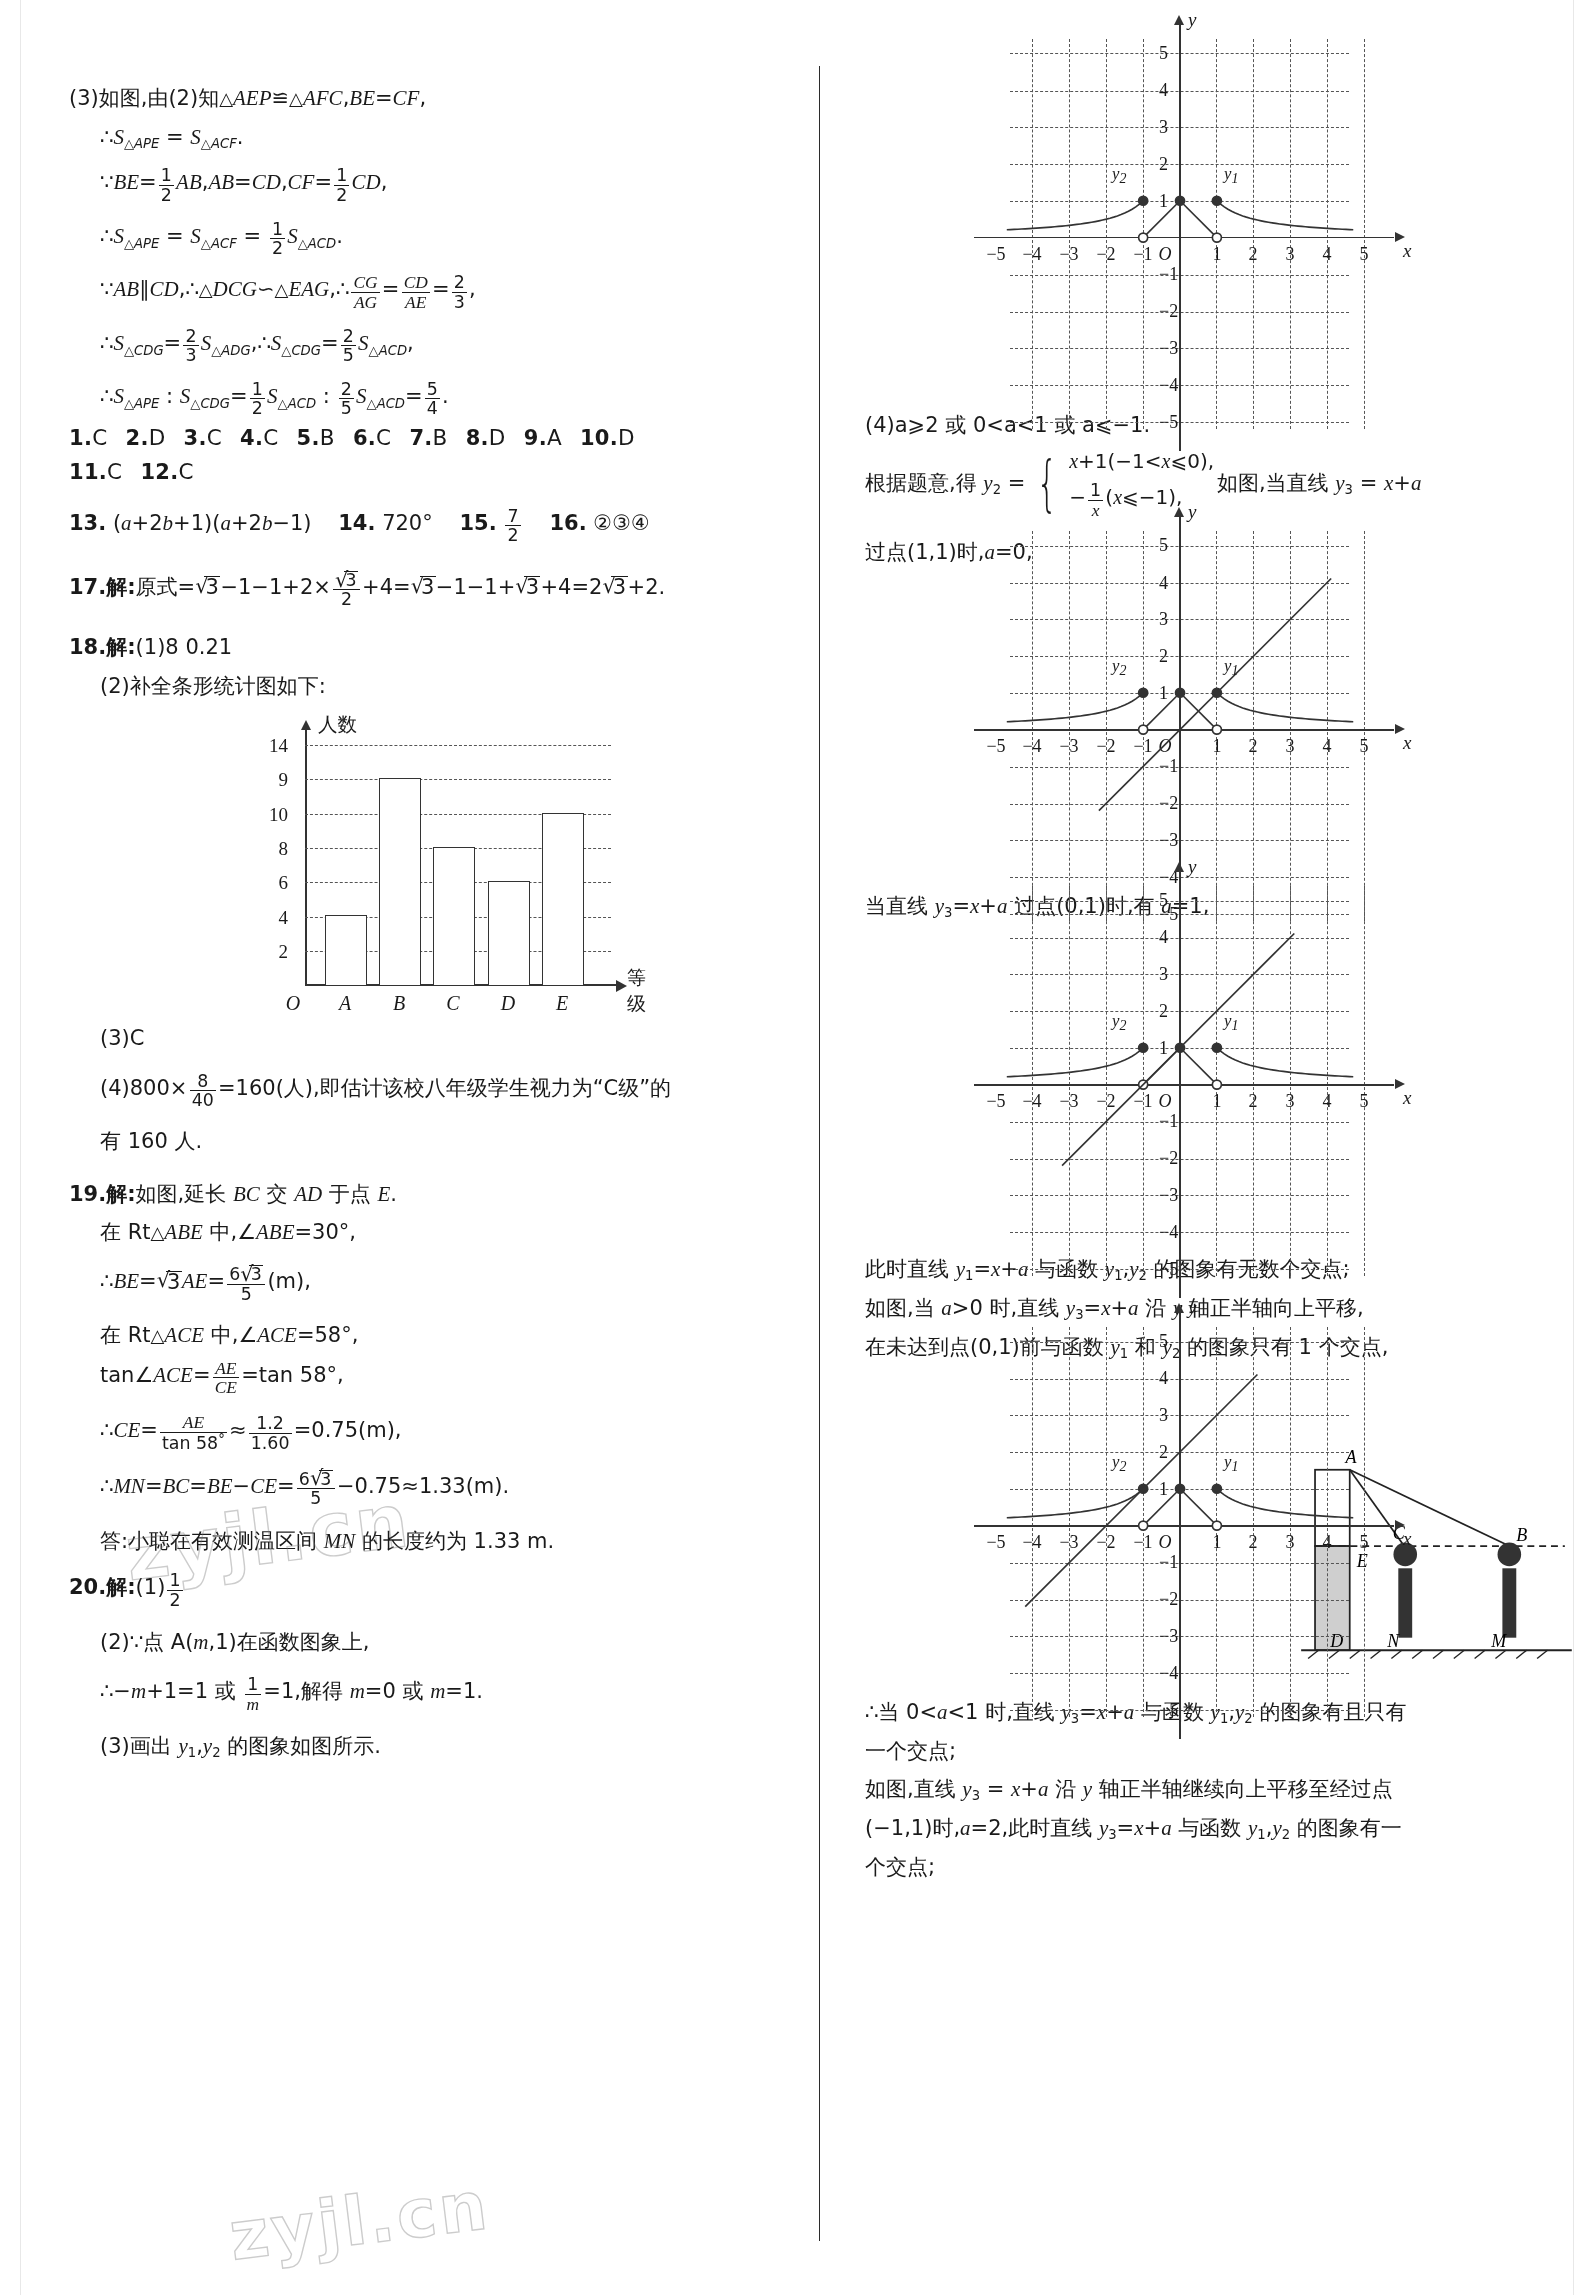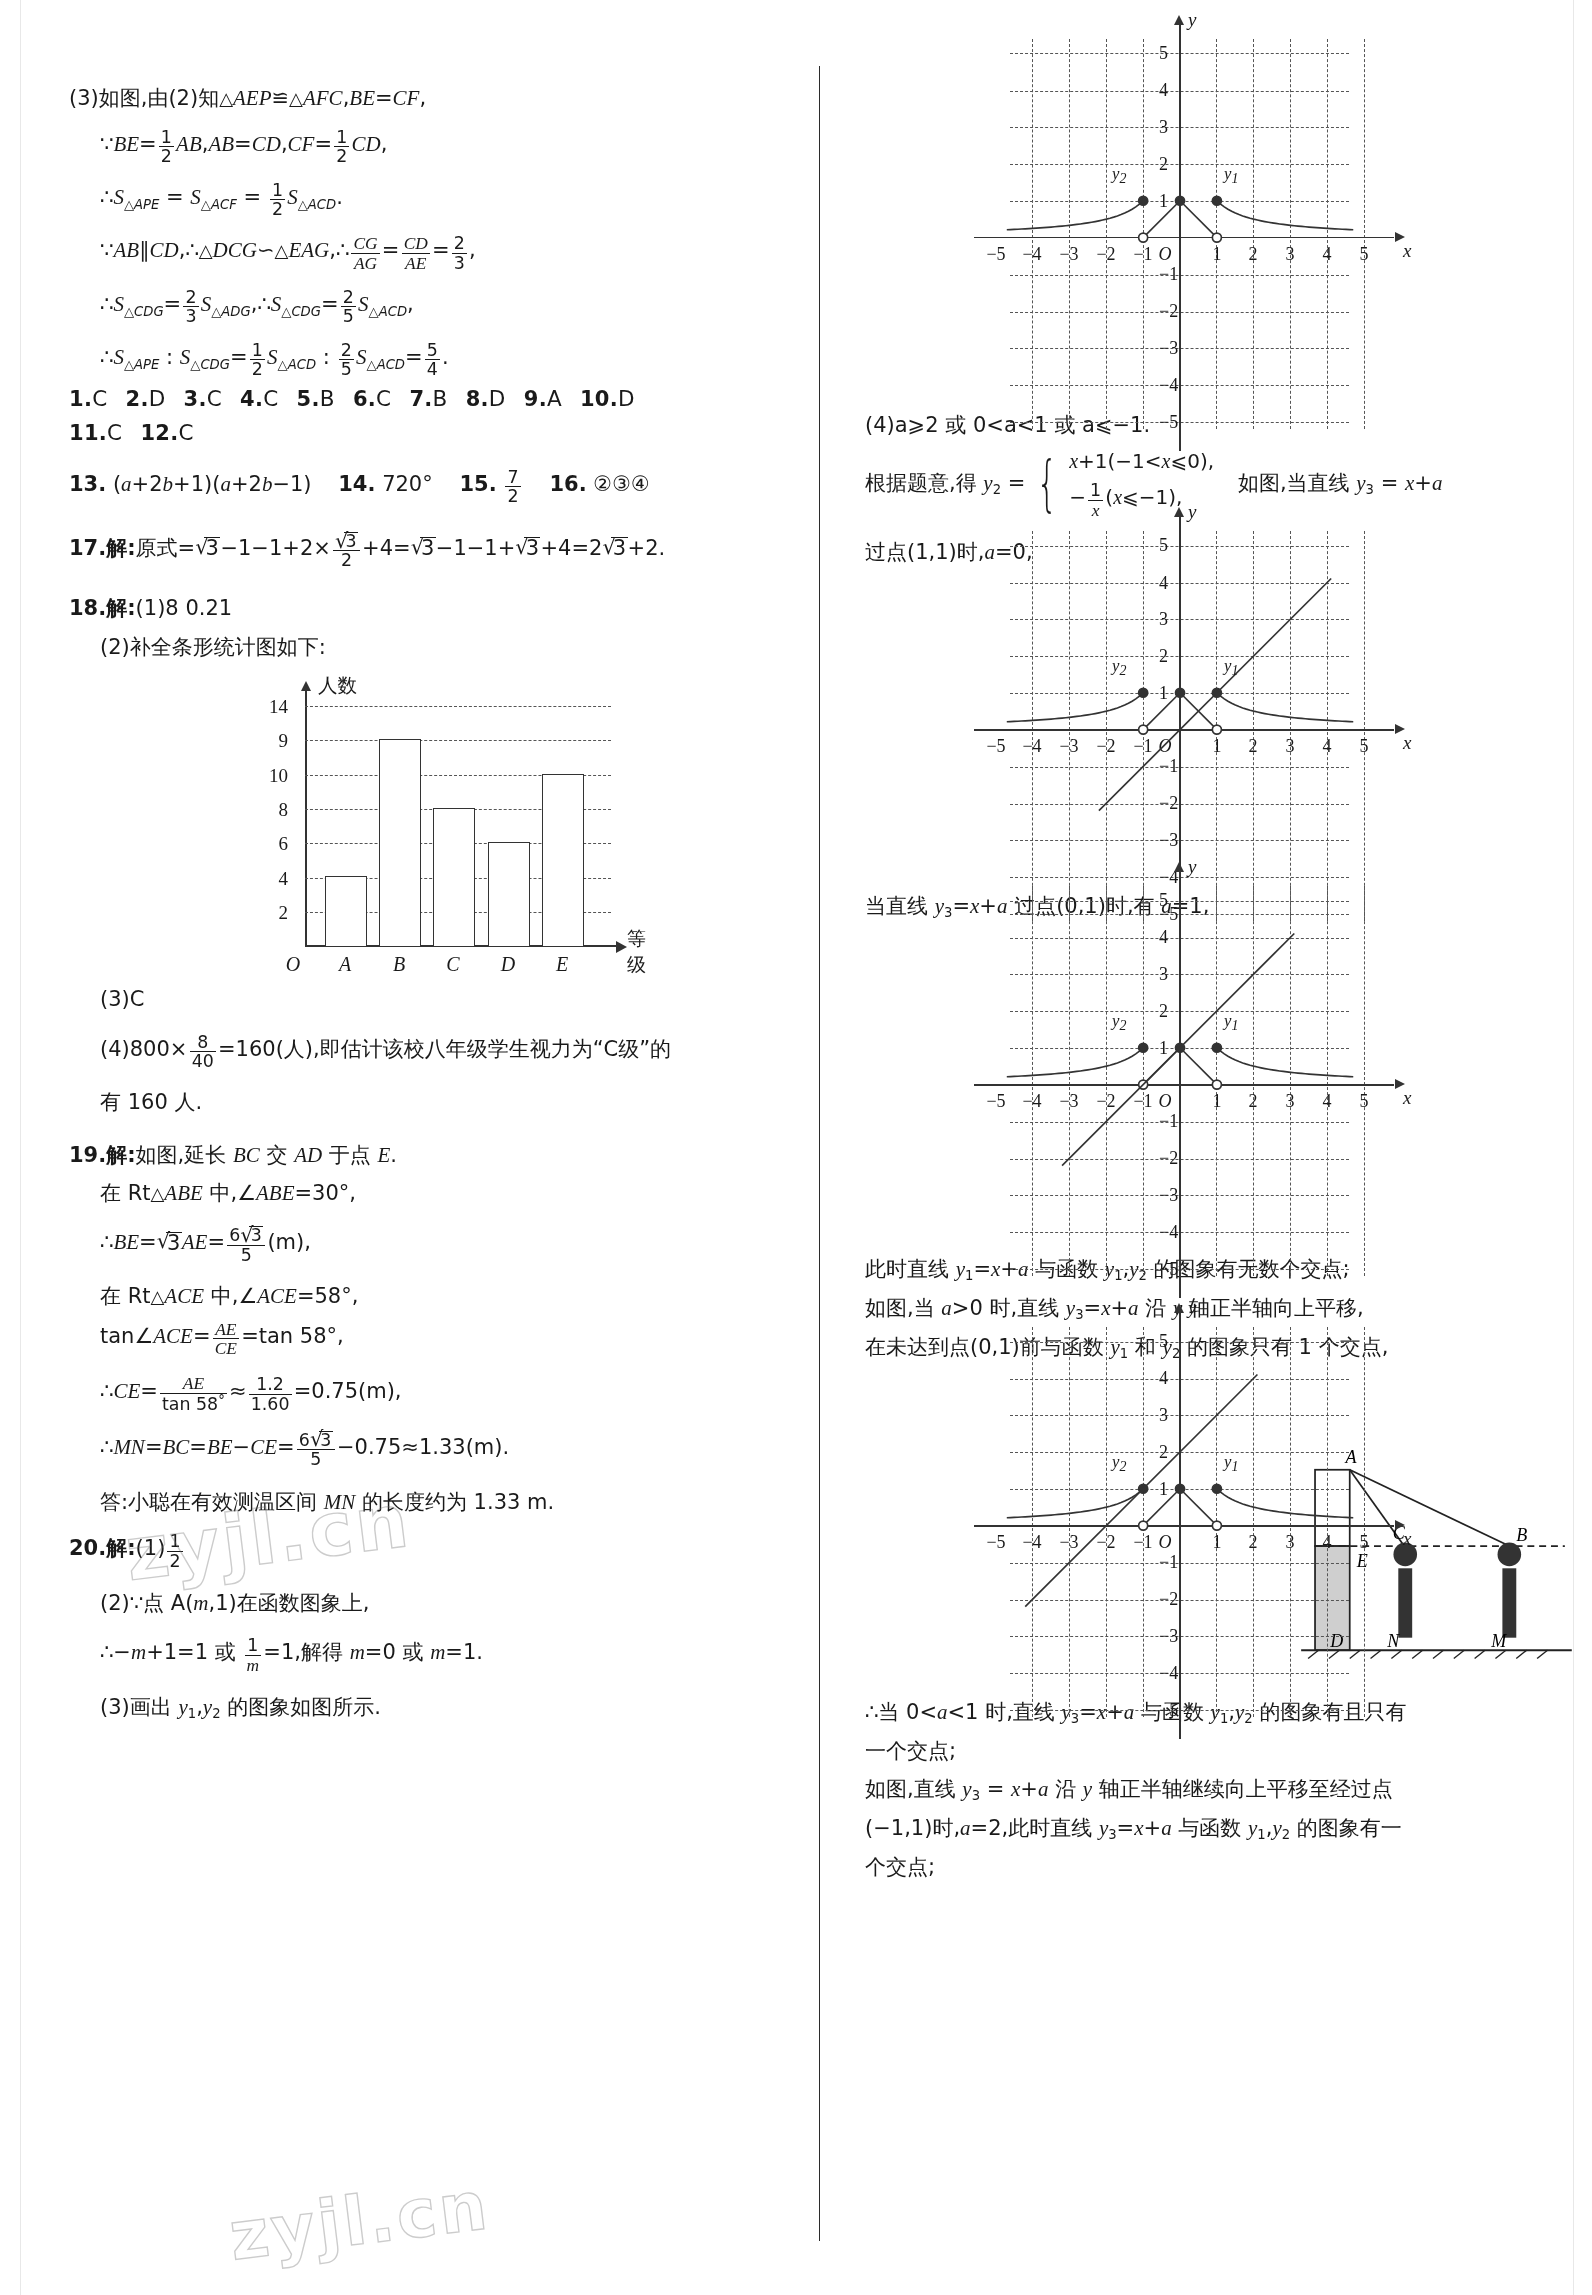--- a/index.html
+++ b/index.html
@@ -79,20 +79,23 @@
   <div class="frame-r"></div>
   <div class="divider"></div>
 
   <div class="col colL">
 
     <div style="height:83px"></div>
 
     <div>
       <div class="para cn">
         (3)如图,由(2)知<span class="tri">△</span><i class="v">AEP</i>≌<span class="tri">△</span><i class="v">AFC</i>,<i class="v">BE</i>=<i class="v">CF</i>,
+      </div>
+      <div class="para indent cn">
+        ∴<i class="v">S</i><span class="sub">△APE</span> = <i class="v">S</i><span class="sub">△ACF</span>.
       </div>
       <div class="para indent cn" style="margin-top:14px">
         ∵<i class="v">BE</i>=<span class="frac"><span class="n">1</span><span class="d">2</span></span><i class="v">AB</i>,<i class="v">AB</i>=<i class="v">CD</i>,<i class="v">CF</i>=<span class="frac"><span class="n">1</span><span class="d">2</span></span><i class="v">CD</i>,
       </div>
       <div class="para indent cn" style="margin-top:16.7px">
         ∴<i class="v">S</i><span class="sub">△APE</span> = <i class="v">S</i><span class="sub">△ACF</span> = <span class="frac"><span class="n">1</span><span class="d">2</span></span><i class="v">S</i><span class="sub">△ACD</span>.
       </div>
       <div class="para indent cn" style="margin-top:16.7px">
         ∵<i class="v">AB</i>∥<i class="v">CD</i>,∴<span class="tri">△</span><i class="v">DCG</i>∽<span class="tri">△</span><i class="v">EAG</i>,∴<span class="frac"><span class="n"><i class="v">CG</i></span><span class="d"><i class="v">AG</i></span></span>=<span class="frac"><span class="n"><i class="v">CD</i></span><span class="d"><i class="v">AE</i></span></span>=<span class="frac"><span class="n">2</span><span class="d">3</span></span>,
       </div>
@@ -309,21 +312,21 @@
 
     <div class="para cn" style="margin-top:18px">(4)a⩾2 或 0&lt;a&lt;1 或 a⩽−1.</div>
 
     <div class="para cn" style="margin-top:7px;display:flex;align-items:center;gap:2.8px;line-height:1.3">
       <span>根据题意,得 <i class="v">y</i><span class="subn">2</span> =</span>
       <span style="font-size:60px;line-height:.75;font-weight:200;display:inline-block;transform:scaleX(.55)">{</span>
       <span style="display:inline-block;font-size:20px;">
         <span style="display:block"><i class="v">x</i>+1(−1&lt;<i class="v">x</i>⩽0),</span>
         <span style="display:block;margin-top:8.3px">−<span class="frac"><span class="n">1</span><span class="d"><i class="v">x</i></span></span>(<i class="v">x</i>⩽−1),</span>
       </span>
-      <span style="margin-left:21px">如图,当直线 <i class="v">y</i><span class="subn">3</span> = <i class="v">x</i>+<i class="v">a</i></span>
+      <span style="">如图,当直线 <i class="v">y</i><span class="subn">3</span> = <i class="v">x</i>+<i class="v">a</i></span>
     </div>
     <div class="para cn" style="margin-top:18px">过点(1,1)时,<i class="v">a</i>=0,</div>
 
     <div class="graph" id="g2">
         <div class="g-plot" style="left: 63px; top: -47px; width: 339px; height: 390px;">
           <div class="g-v" style="left: 22px; height: 390px;"></div>
           <div class="g-v" style="left: 59px; height: 390px;"></div>
           <div class="g-v" style="left: 96px; height: 390px;"></div>
           <div class="g-v" style="left: 133px; height: 390px;"></div>
           <div class="g-v" style="left: 206px; height: 390px;"></div>

